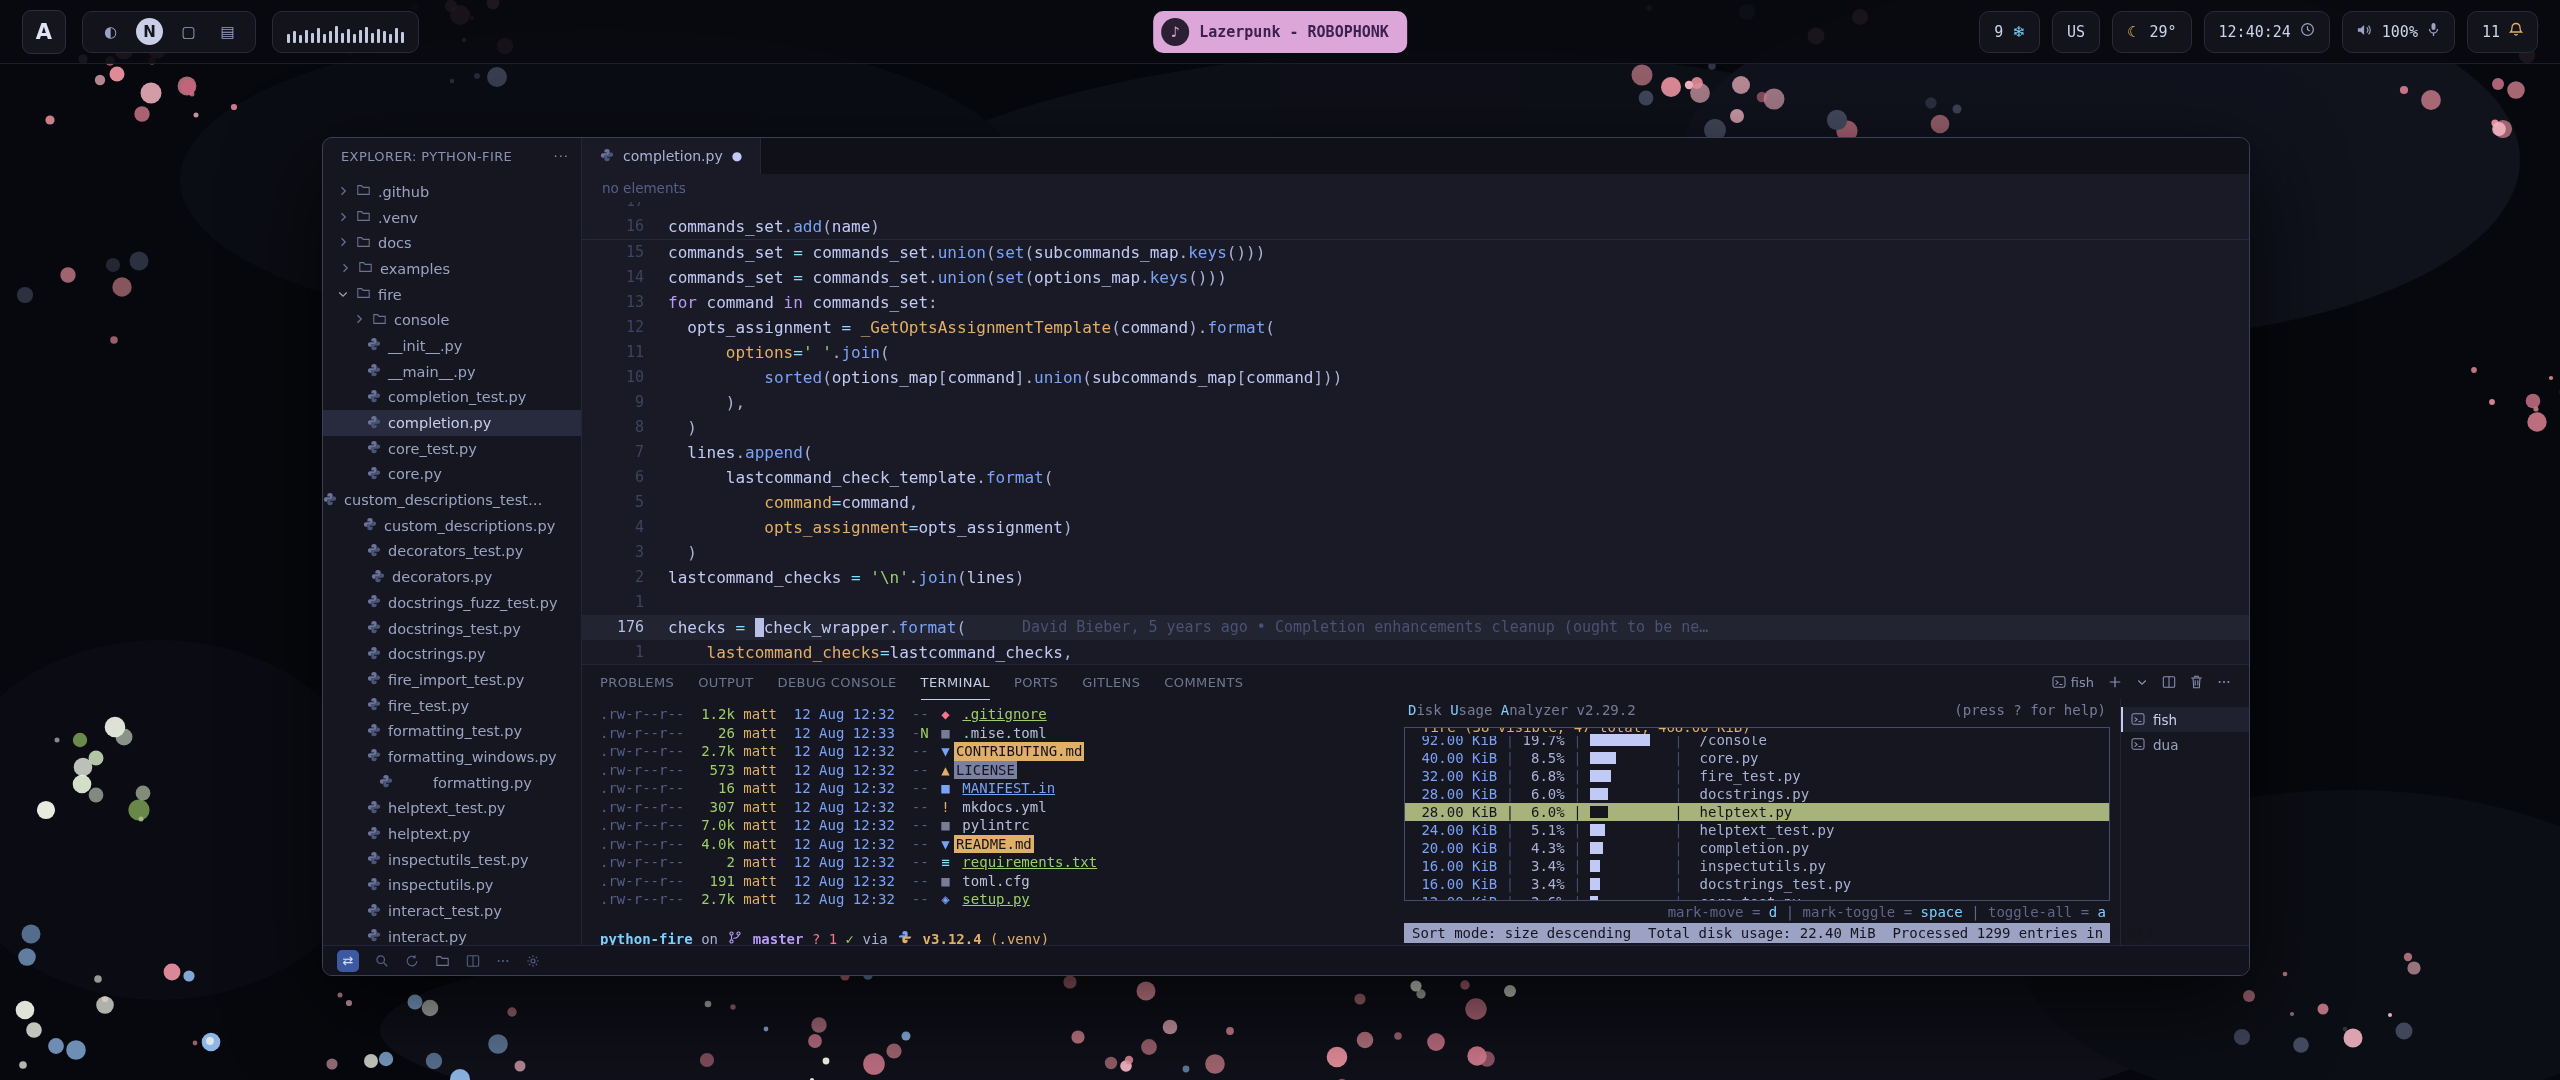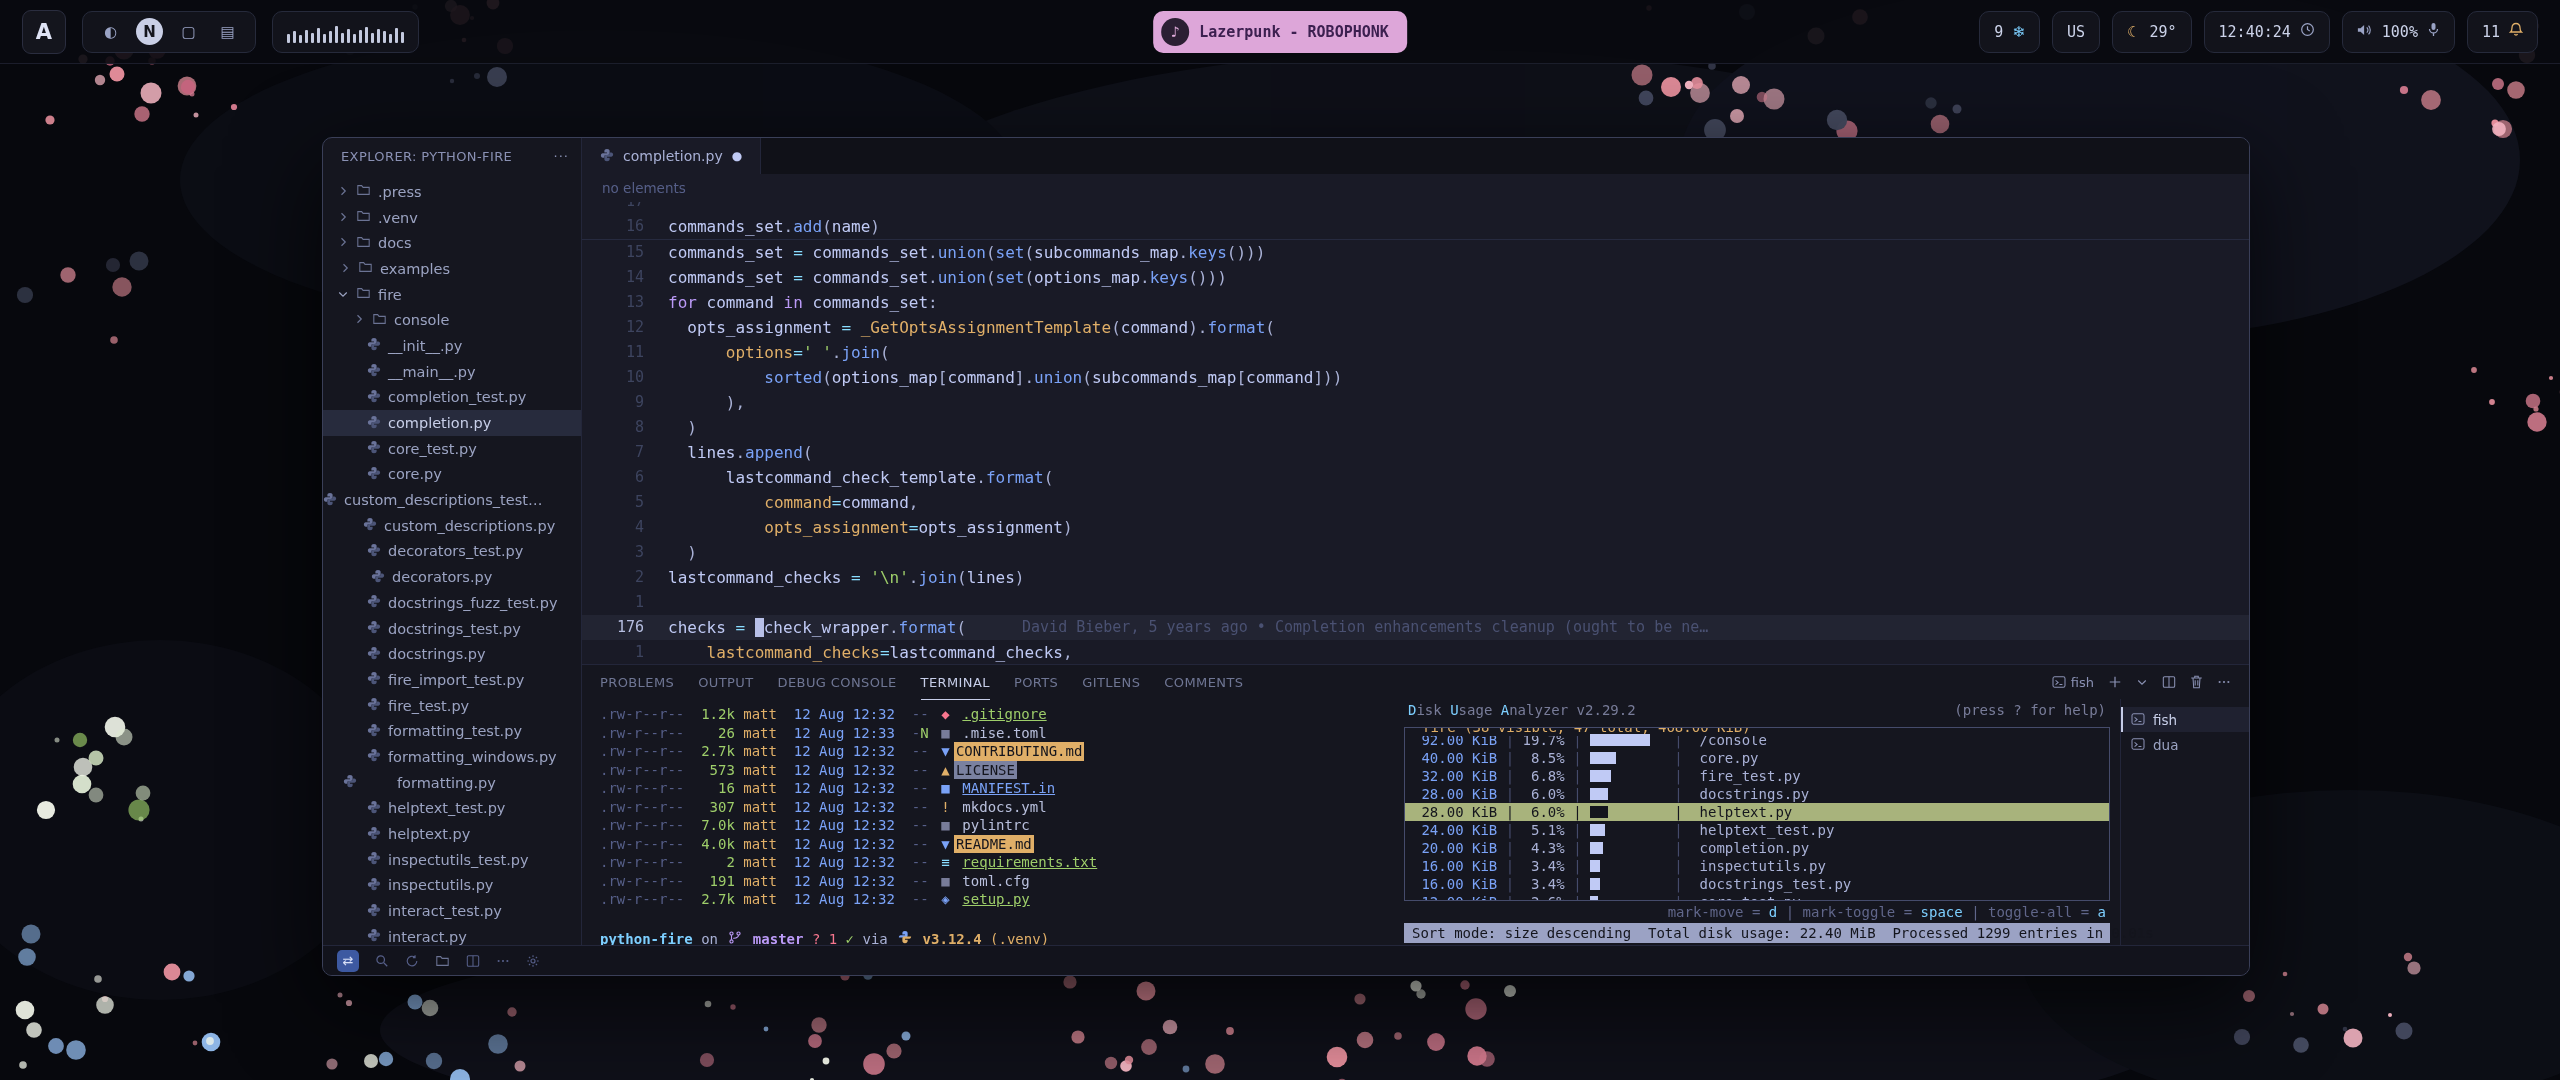--- a/index.html
+++ b/index.html
@@ -447,21 +447,21 @@
 
   <div id="win-main">
     <div id="sidebar">
         <div class="trow" style="padding-left: 14px;">
           <span><svg width="12" height="12" viewBox="0 0 16 16">
               <path d="M6 3l5 5-5 5" fill="none" stroke="#6b7394" stroke-width="1.6"></path>
             </svg></span>
           <span><svg width="15" height="14" viewBox="0 0 16 16">
               <path d="M1.5 3h4.4l1.6 2h7v8h-13z" fill="none" stroke="#6b7394" stroke-width="1.2"></path>
             </svg></span>
-          <span>.press</span>
+          <span>.github</span>
         </div>
         <div class="trow" style="padding-left: 14px;">
           <span><svg width="12" height="12" viewBox="0 0 16 16">
               <path d="M6 3l5 5-5 5" fill="none" stroke="#6b7394" stroke-width="1.6"></path>
             </svg></span>
           <span><svg width="15" height="14" viewBox="0 0 16 16">
               <path d="M1.5 3h4.4l1.6 2h7v8h-13z" fill="none" stroke="#6b7394" stroke-width="1.2"></path>
             </svg></span>
           <span>.venv</span>
         </div>
@@ -613,21 +613,21 @@
             </svg></span>
           <span>formatting_test.py</span>
         </div>
         <div class="trow" style="padding-left: 44px;">
           <span><svg width="14" height="14" viewBox="0 0 16 16">
               <path d="M8 1C6 1 5 1.9 5 3.2V5h3v1H3.2C1.8 6 1 7.1 1 8.5S1.8 11 3.2 11H5V9.6C5 8.2 6.2 8 8 8s3-.3 3-1.7V3.2C11 1.9 10 1 8 1z" fill="#6a739a"></path>
               <path d="M8 15c2 0 3-.9 3-2.2V11H8v-1h4.8c1.4 0 2.2-1.1 2.2-2.5S14.2 5 12.8 5H11v1.4C11 7.8 9.8 8 8 8S5 8.3 5 9.7v3.1C5 14.1 6 15 8 15z" fill="#4c5578"></path>
             </svg></span>
           <span>formatting_windows.py</span>
         </div>
-        <div class="trow" style="padding-left: 20px; gap: 40px;">
+        <div class="trow" style="padding-left: 56px; gap: 40px;">
           <span><svg width="14" height="14" viewBox="0 0 16 16">
               <path d="M8 1C6 1 5 1.9 5 3.2V5h3v1H3.2C1.8 6 1 7.1 1 8.5S1.8 11 3.2 11H5V9.6C5 8.2 6.2 8 8 8s3-.3 3-1.7V3.2C11 1.9 10 1 8 1z" fill="#6a739a"></path>
               <path d="M8 15c2 0 3-.9 3-2.2V11H8v-1h4.8c1.4 0 2.2-1.1 2.2-2.5S14.2 5 12.8 5H11v1.4C11 7.8 9.8 8 8 8S5 8.3 5 9.7v3.1C5 14.1 6 15 8 15z" fill="#4c5578"></path>
             </svg></span>
           <span>formatting.py</span>
         </div>
         <div class="trow" style="padding-left: 44px;">
           <span><svg width="14" height="14" viewBox="0 0 16 16">
               <path d="M8 1C6 1 5 1.9 5 3.2V5h3v1H3.2C1.8 6 1 7.1 1 8.5S1.8 11 3.2 11H5V9.6C5 8.2 6.2 8 8 8s3-.3 3-1.7V3.2C11 1.9 10 1 8 1z" fill="#6a739a"></path>
               <path d="M8 15c2 0 3-.9 3-2.2V11H8v-1h4.8c1.4 0 2.2-1.1 2.2-2.5S14.2 5 12.8 5H11v1.4C11 7.8 9.8 8 8 8S5 8.3 5 9.7v3.1C5 14.1 6 15 8 15z" fill="#4c5578"></path>

